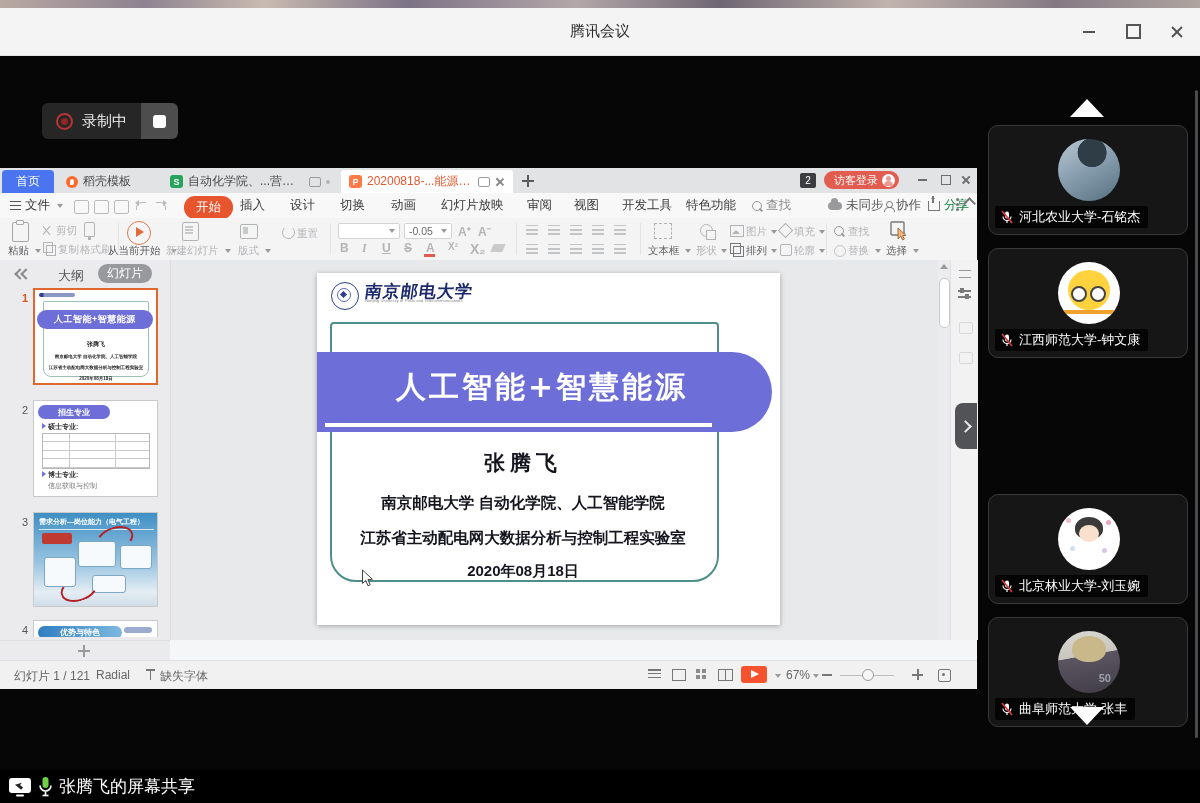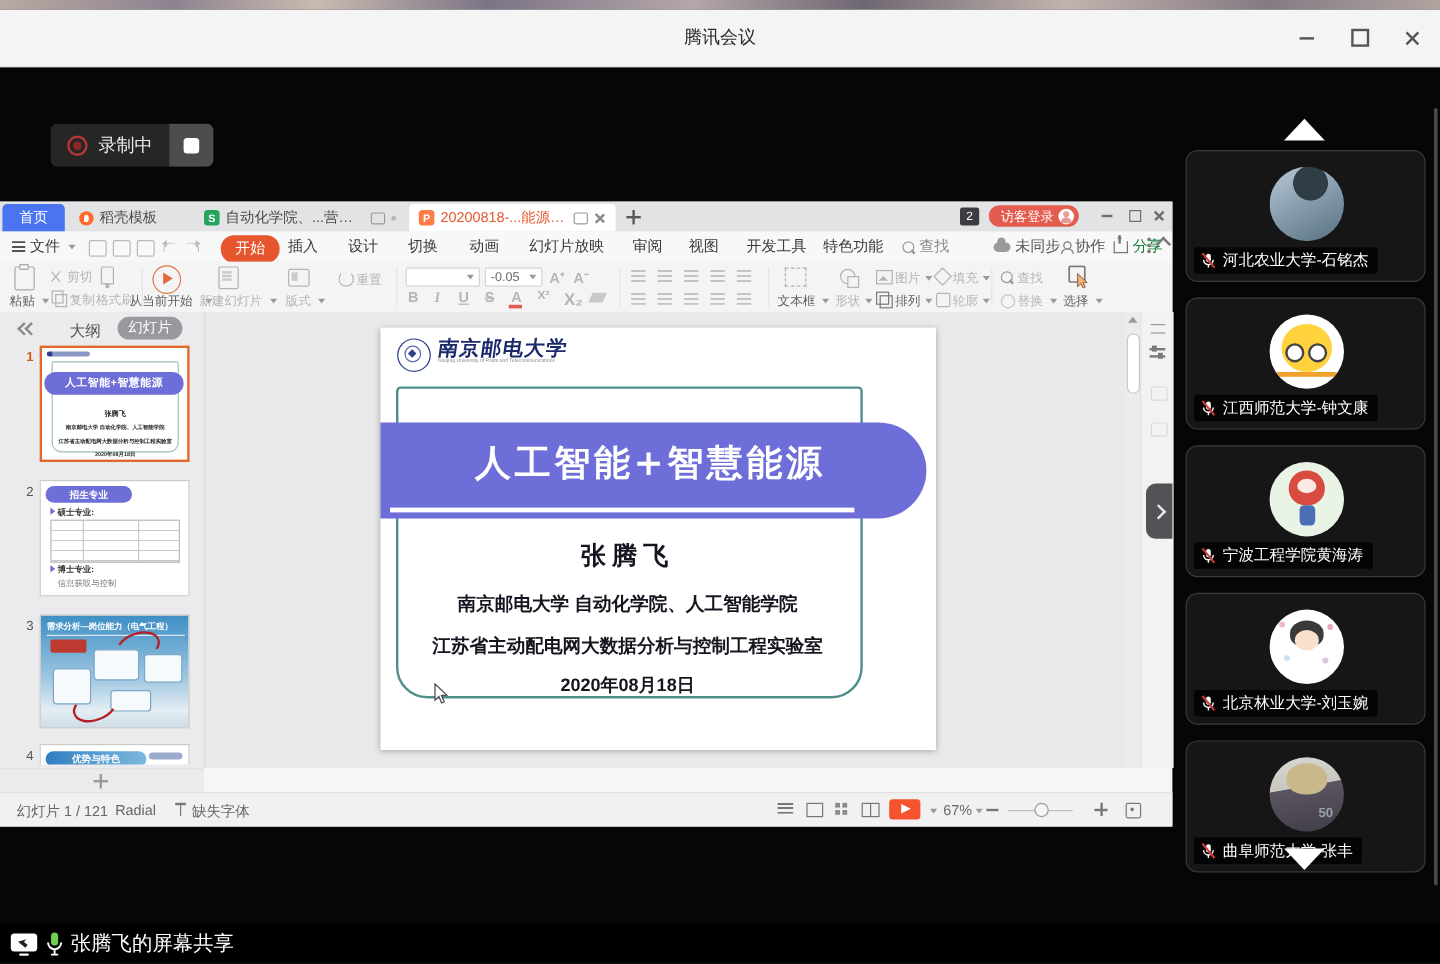--- a/index.html
+++ b/index.html
@@ -589,36 +589,20 @@
       <svg width="14" height="14" viewBox="0 0 14 14">
           <rect x="5" y="1.5" width="4" height="7" rx="2" fill="#fff"></rect>
           <path d="M3 6.5 a4 4 0 0 0 8 0" fill="none" stroke="#fff" stroke-width="1.2"></path>
           <line x1="7" y1="10.5" x2="7" y2="13" stroke="#fff" stroke-width="1.2"></line>
           <line x1="2" y1="1" x2="12" y2="13" stroke="#d43b3b" stroke-width="1.7"></line>
         </svg>
       <span class="pname">江西师范大学-钟文康</span>
     </div>
   </div>
 
-  <div class="ptile" style="top:371px;">
-    <span class="av av3">
-      <span class="sp-head"></span>
-        <span class="sp-eye"></span>
-        <span class="sp-body"></span>
-    </span>
-    <div class="namebar">
-      <svg width="14" height="14" viewBox="0 0 14 14">
-          <rect x="5" y="1.5" width="4" height="7" rx="2" fill="#fff"></rect>
-          <path d="M3 6.5 a4 4 0 0 0 8 0" fill="none" stroke="#fff" stroke-width="1.2"></path>
-          <line x1="7" y1="10.5" x2="7" y2="13" stroke="#fff" stroke-width="1.2"></line>
-          <line x1="2" y1="1" x2="12" y2="13" stroke="#d43b3b" stroke-width="1.7"></line>
-        </svg>
-      <span class="pname">宁波工程学院黄海涛</span>
-    </div>
-  </div>
 
   <div class="ptile" style="top:494px;">
     <span class="av av4">
       <span class="girl-hair"></span>
         <span class="girl-face"></span>
         <span class="girl-dots"></span>
     </span>
     <div class="namebar">
       <svg width="14" height="14" viewBox="0 0 14 14">
           <rect x="5" y="1.5" width="4" height="7" rx="2" fill="#fff"></rect>

